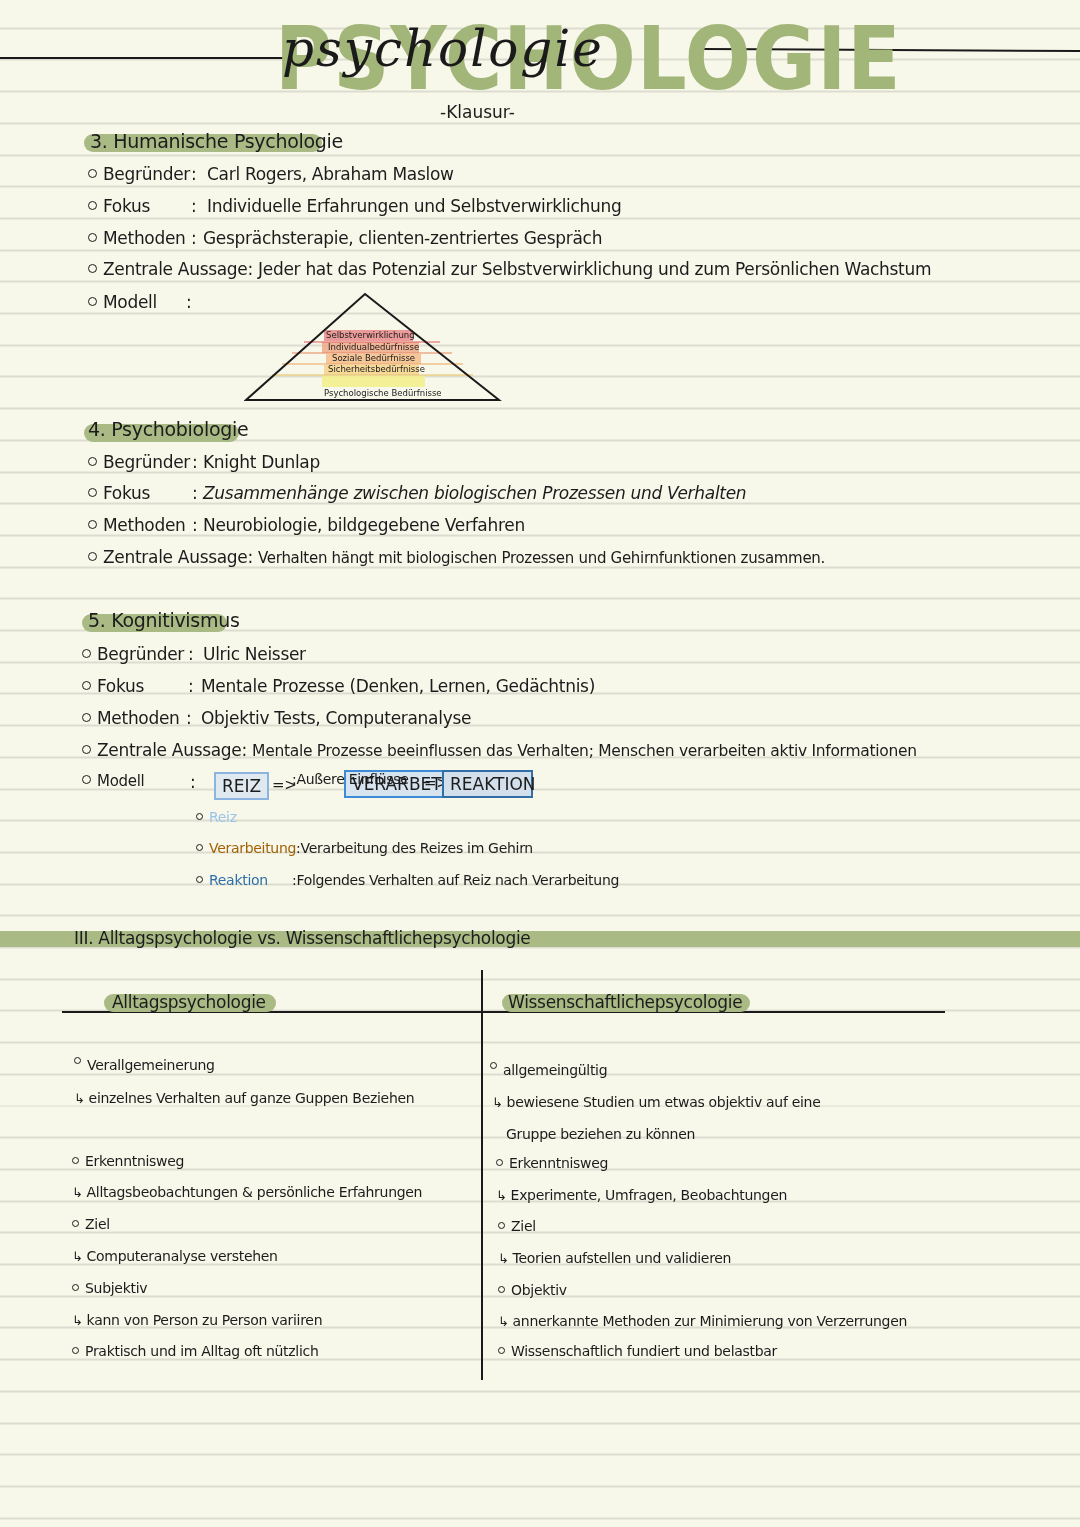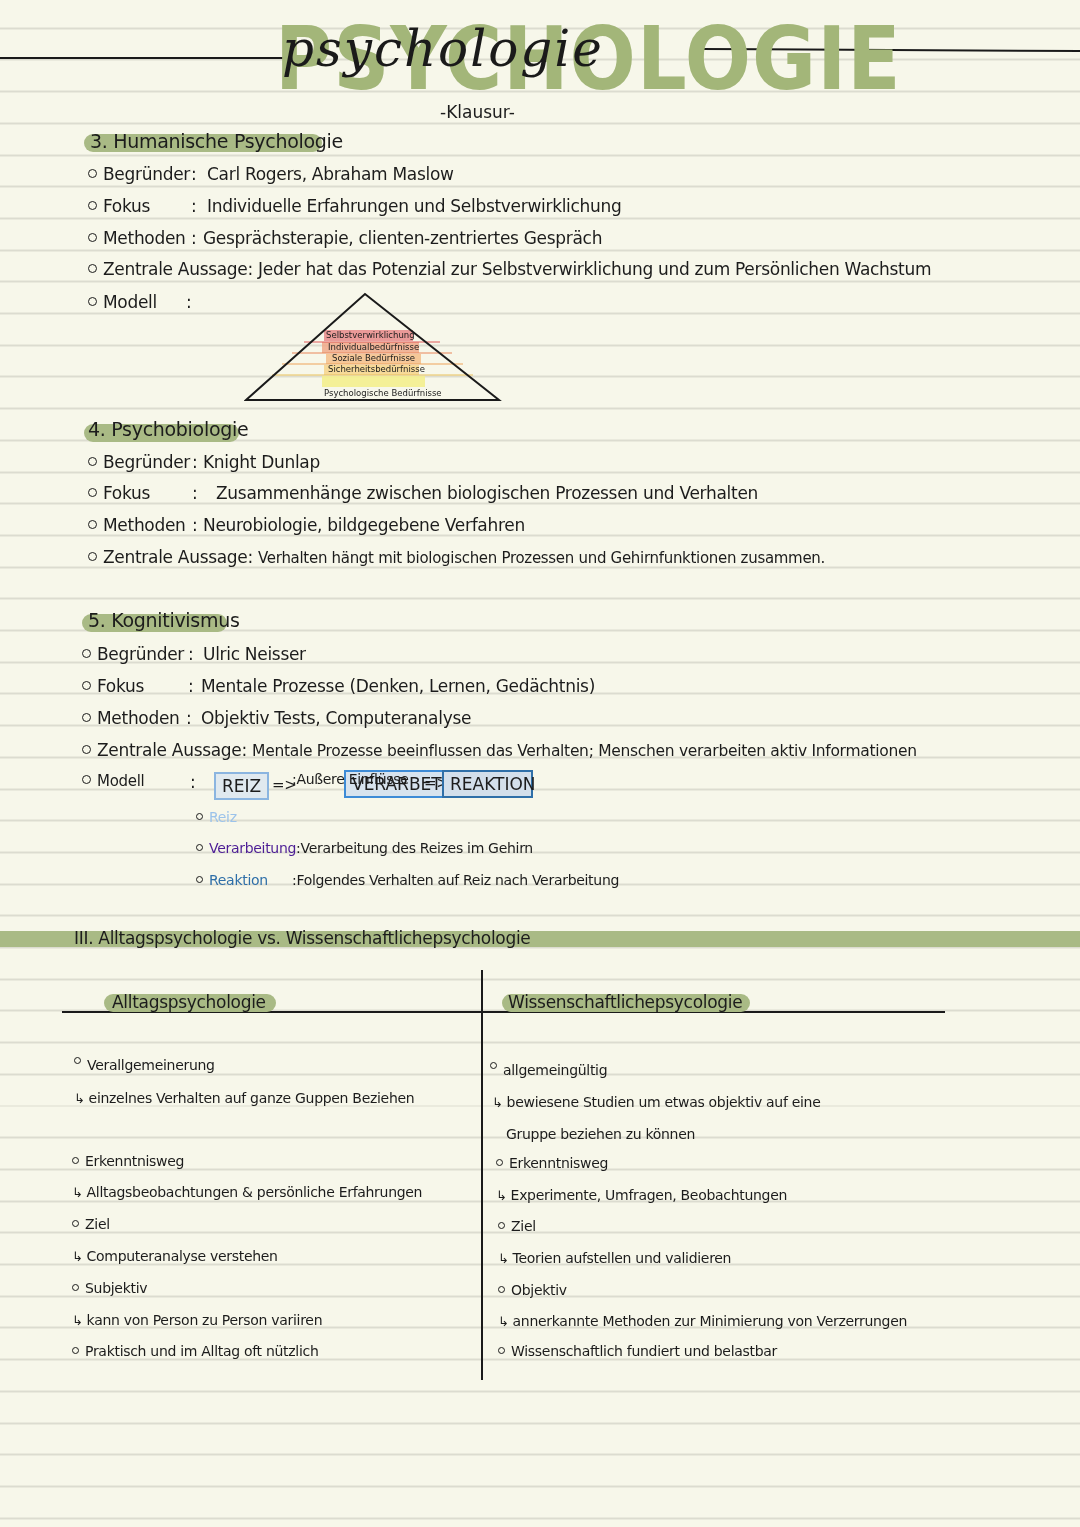--- a/index.html
+++ b/index.html
@@ -115,21 +115,21 @@
 <div class="abs hand" style="left:88px;top:452px;">
   <span class="bullet"></span><span>Begründer</span>
 </div>
 <div class="abs hand" style="left:192px;top:452px;">:</div>
 <div class="abs hand" style="left:203px;top:452px;">Knight Dunlap</div>
 
 <div class="abs hand" style="left:88px;top:483px;">
   <span class="bullet"></span><span>Fokus</span>
 </div>
 <div class="abs hand" style="left:192px;top:483px;">:</div>
-<div class="abs hand" style="left:216px;top:483px;">Zusammenhänge zwischen biologischen Prozessen und Verhalten</div>
+<div class="abs hand" style="left:203px;top:483px;font-style:italic;">Zusammenhänge zwischen biologischen Prozessen und Verhalten</div>
 
 <div class="abs hand" style="left:88px;top:515px;">
   <span class="bullet"></span><span>Methoden</span>
 </div>
 <div class="abs hand" style="left:192px;top:515px;">:</div>
 <div class="abs hand" style="left:203px;top:515px;">Neurobiologie, bildgegebene Verfahren</div>
 
 <div class="abs hand" style="left:88px;top:547px;">
   <span class="bullet"></span><span>Zentrale Aussage</span><span>: </span><span style="font-size:15px;">Verhalten hängt mit biologischen Prozessen und Gehirnfunktionen zusammen.</span>
 </div>
@@ -171,21 +171,21 @@
 <div class="box box-reakt" style="left:442px;top:770px;width:75px;">REAKTION</div>
 
 <div class="abs hand hand-sm" style="left:196px;top:809px;">
   <span class="bullet" style="width:5px;height:5px;"></span><span style="color:#9cc3ea;">Reiz</span>
 </div>
 <div class="abs hand hand-sm" style="left:292px;top:771px;">
   <span>:</span><span>Außere Einflüsse</span>
 </div>
 
 <div class="abs hand hand-sm" style="left:196px;top:840px;">
-  <span class="bullet" style="width:5px;height:5px;"></span><span style="color:#4c1d95;">Verarbeitung</span><span>:</span><span>Verarbeitung des Reizes im Gehirn</span>
+  <span class="bullet" style="width:5px;height:5px;"></span><span style="color:#a16207;">Verarbeitung</span><span>:</span><span>Verarbeitung des Reizes im Gehirn</span>
 </div>
 
 <div class="abs hand hand-sm" style="left:196px;top:872px;">
   <span class="bullet" style="width:5px;height:5px;"></span><span style="color:#2f6fa8;">Reaktion</span>
 </div>
 <div class="abs hand hand-sm" style="left:292px;top:872px;">
   <span>:</span><span>Folgendes Verhalten auf Reiz nach Verarbeitung</span>
 </div>
 
 <div class="green-band"></div>

